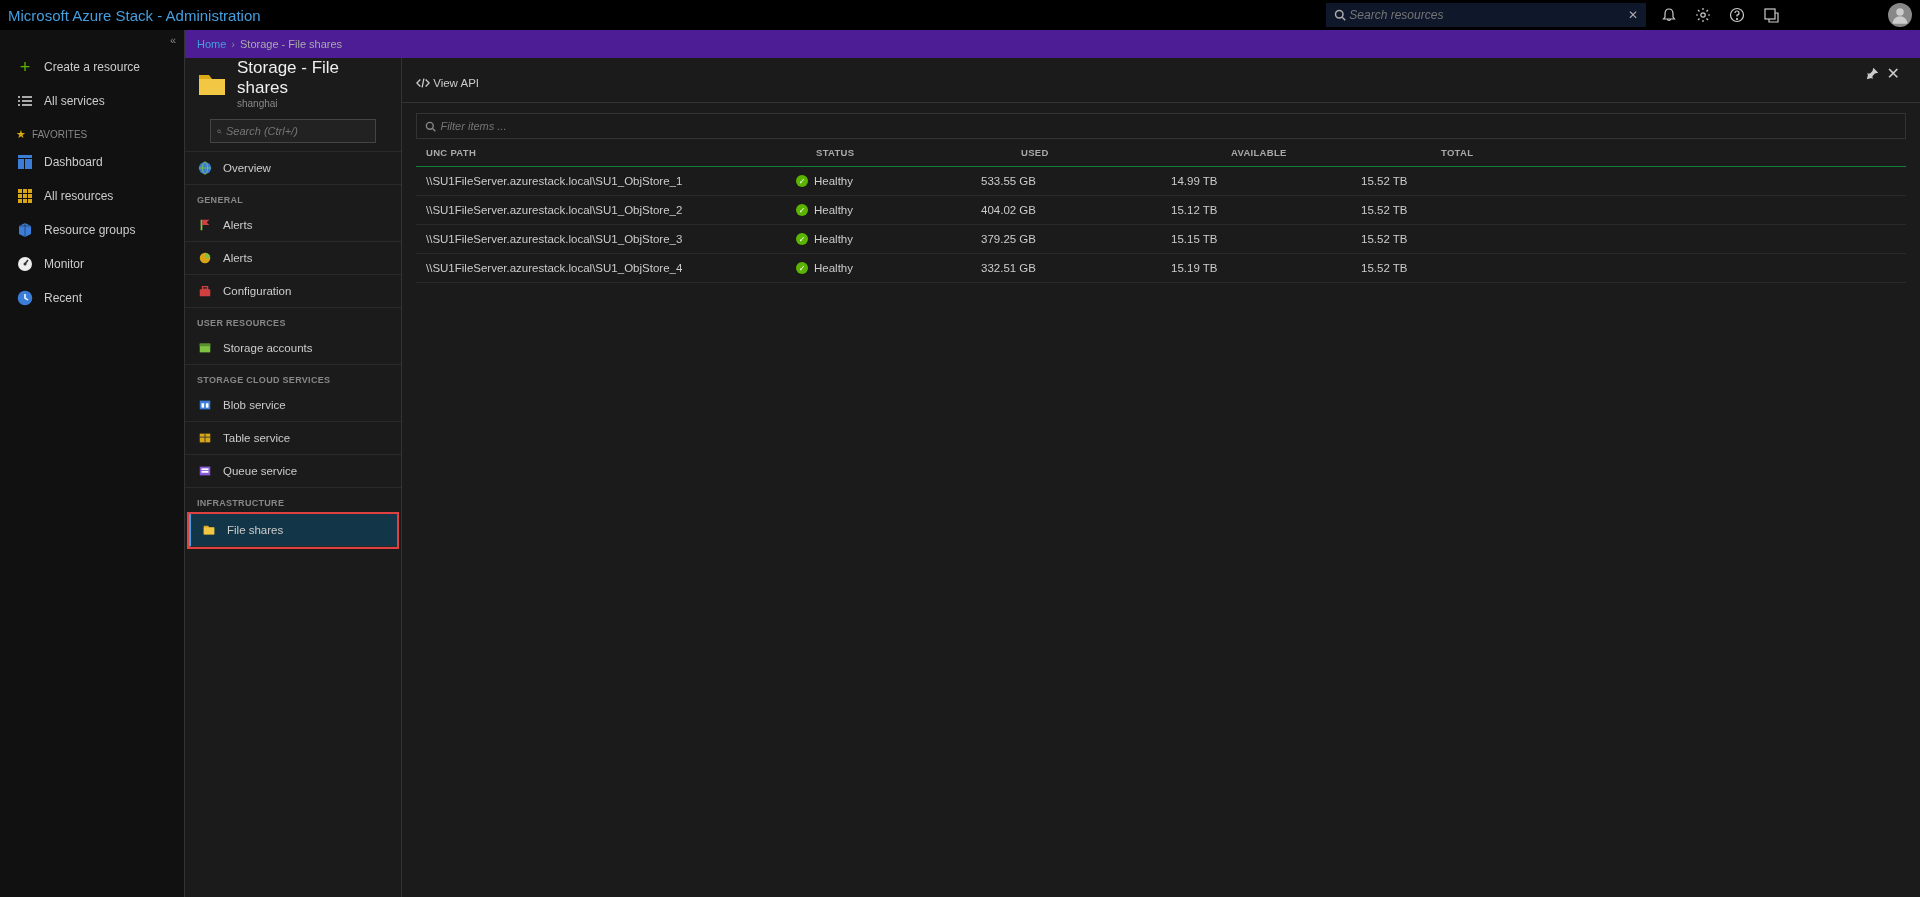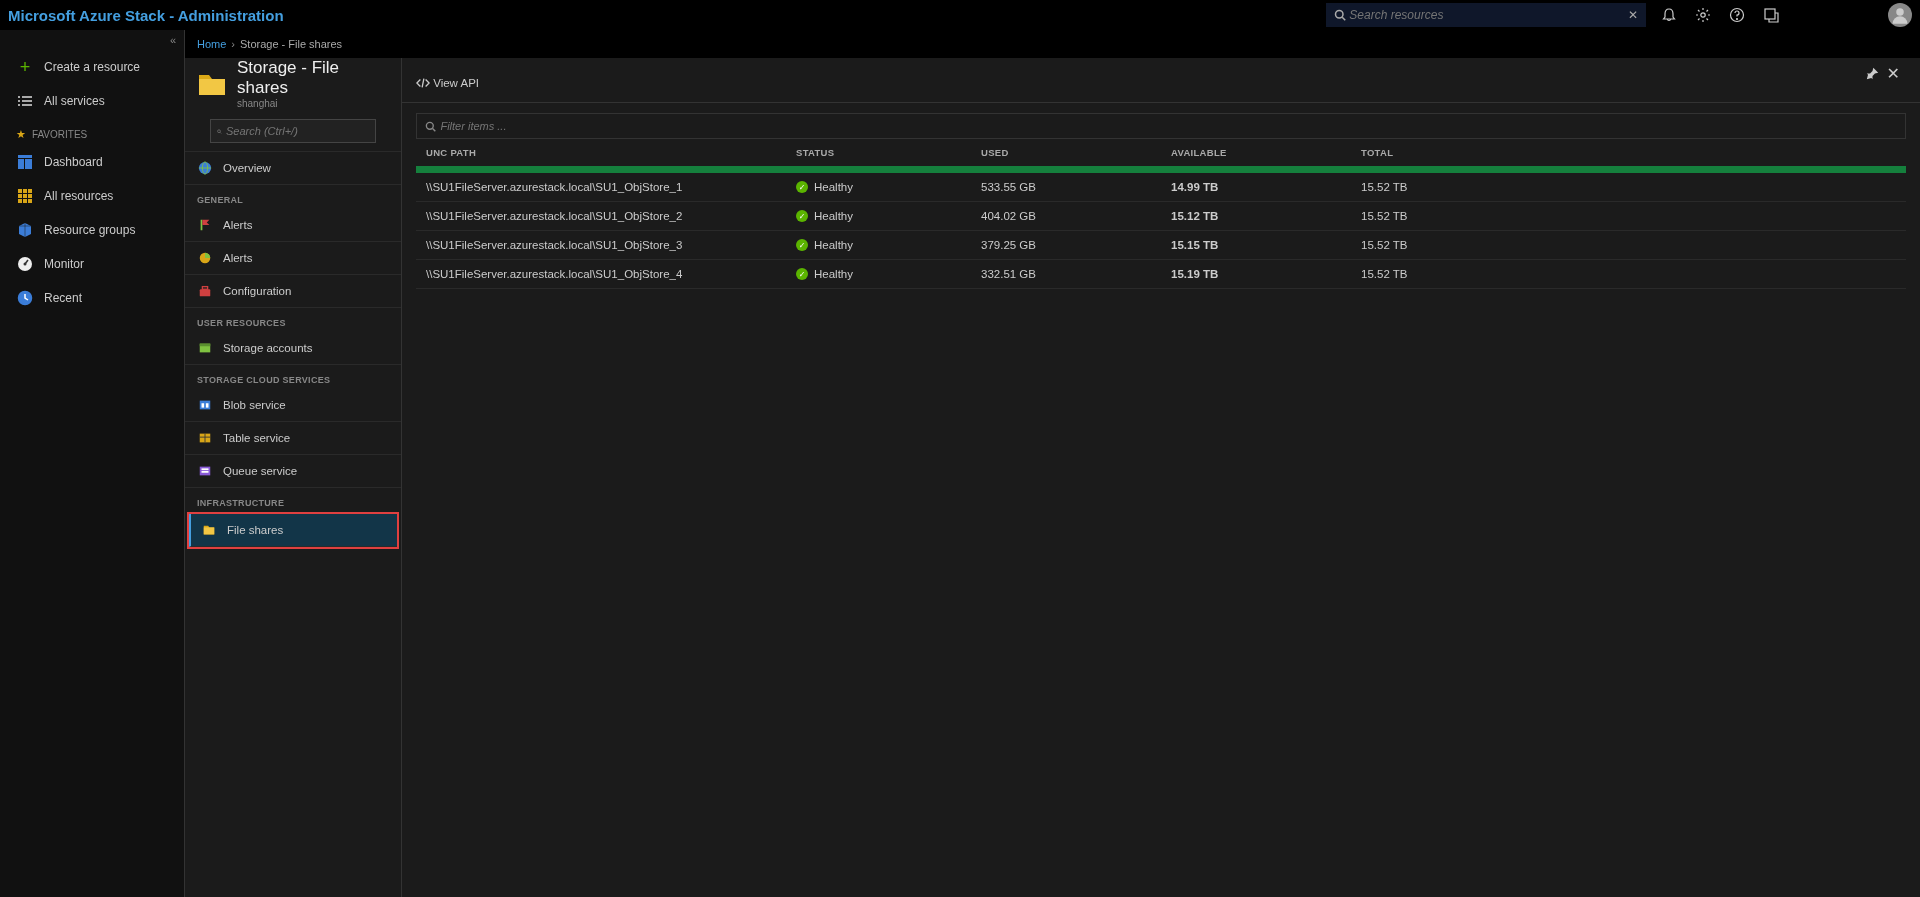--- a/index.html
+++ b/index.html
@@ -18,21 +18,21 @@
     .topbar {
       height: 30px;
       background: #000;
       display: flex;
       align-items: center;
       padding: 0 8px;
     }
     .topbar-title {
       color: #449fe0;
       font-size: 15px;
-      font-weight: 700;
+      font-weight: 400;
     }
     .topbar-spacer {
       flex: 1;
     }
     .search-box {
       width: 320px;
       height: 24px;
       background: #0f172a;
       display: flex;
       align-items: center;
@@ -123,21 +123,21 @@
       width: 217px;
       background: #1b1b1b;
       border-right: 1px solid #333;
       display: flex;
       flex-direction: column;
     }
     .breadcrumb {
       padding: 8px 12px;
       font-size: 11px;
       color: #aaa;
-      background: #000000;
+      background: #4c1d95;
     }
     .breadcrumb a {
       color: #449fe0;
       text-decoration: none;
     }
     .bc-sep {
       color: #888;
       margin: 0 5px;
     }
     .resource-header {
@@ -260,33 +260,34 @@
       font-style: italic;
       font-size: 11px;
       outline: none;
       flex: 1;
     }
     .data-table {
       margin: 0 14px;
     }
     .table-header {
       display: flex;
-      border-bottom: 7px solid #15803d;
+      border-bottom: 1px solid #15803d;
       padding: 8px 0;
+      gap: 20px;
     }
     .table-header div {
       font-size: 9.5px;
       font-weight: 600;
       color: #aaa;
       letter-spacing: 0.3px;
     }
     .col-unc { width: 380px; padding-left: 10px; }
     .col-status { width: 185px; }
     .col-used { width: 190px; }
-    .col-avail { width: 190px; font-weight: bold; }
+    .col-avail { width: 190px; }
     .col-total { flex: 1; }
     .table-row {
       display: flex;
       padding: 8px 0;
       border-bottom: 1px solid #2a2a2a;
       font-size: 11.5px;
       color: #ccc;
       cursor: pointer;
     }
     .status-cell {

